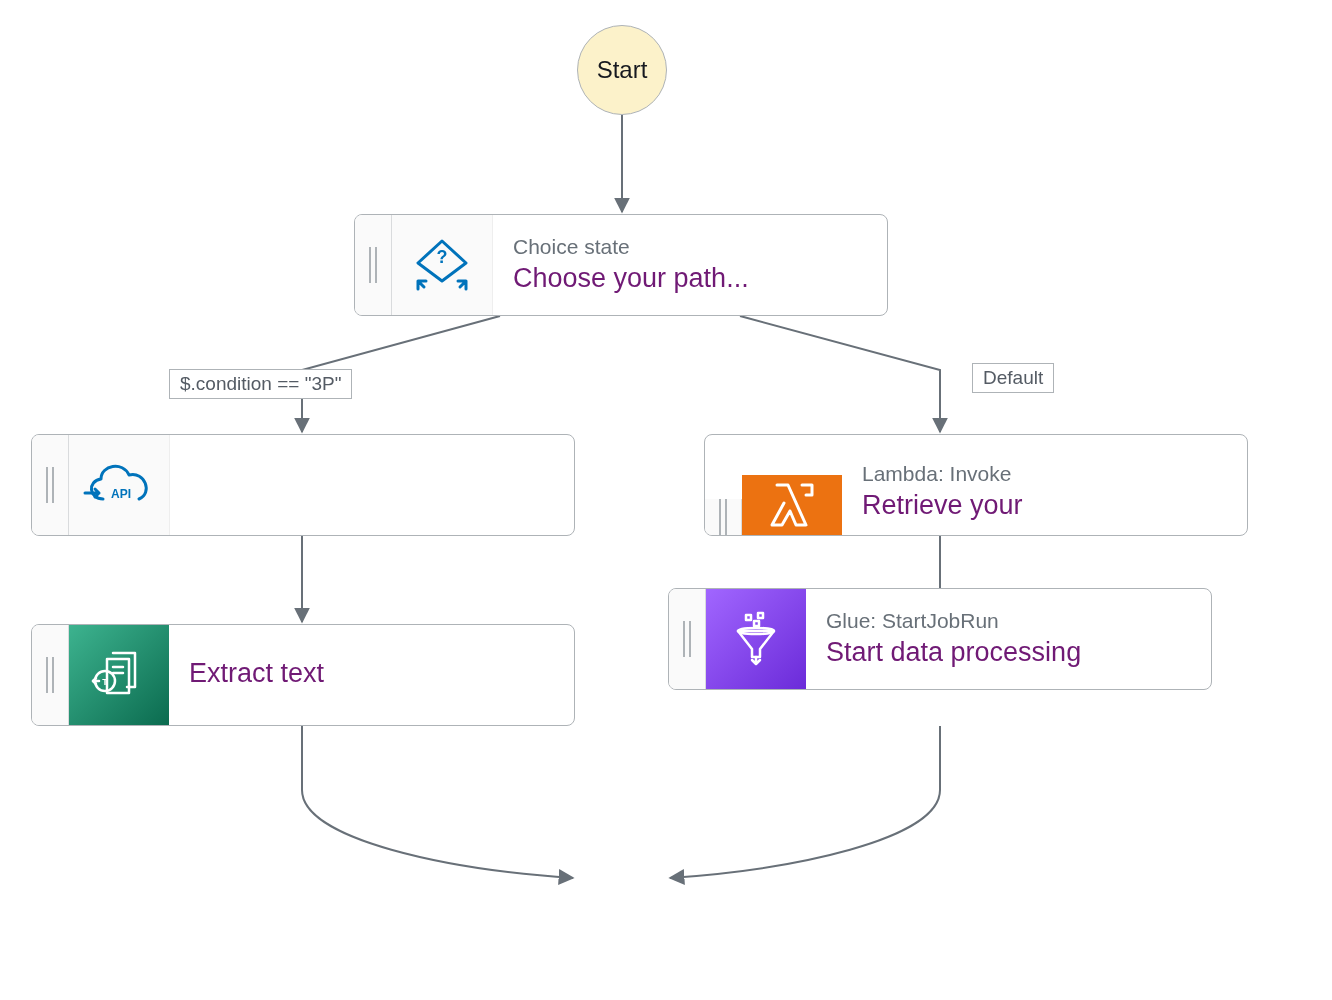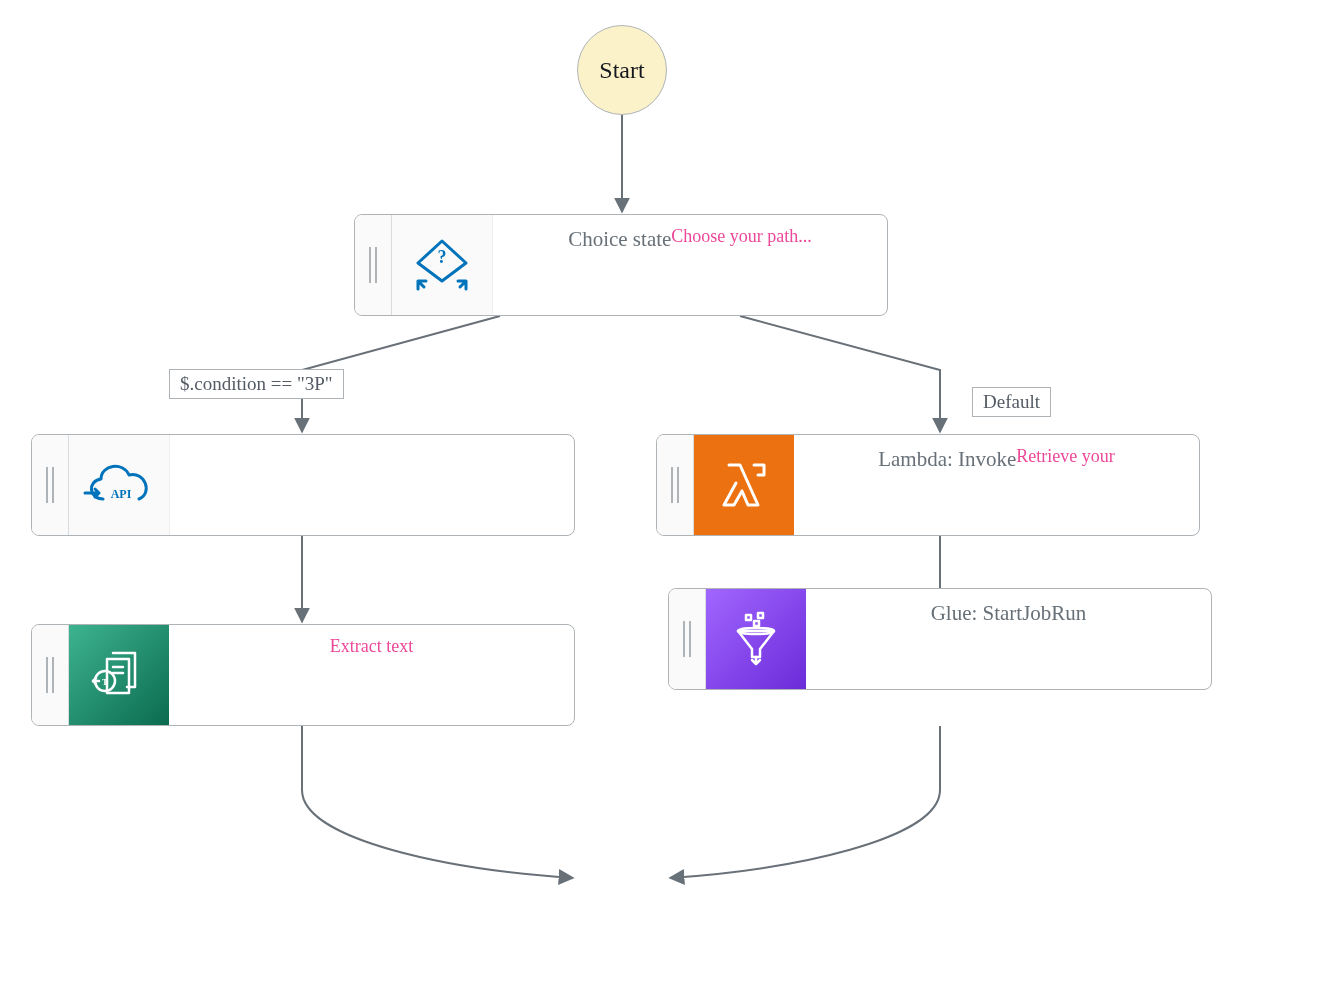--- a/index.html
+++ b/index.html
@@ -8,21 +8,20 @@
     background: #ffffff;
     font-family: "Amazon Ember", "Helvetica Neue", Arial, sans-serif;
     width: 1332px;
     height: 1000px;
     overflow: hidden;
   }
   .canvas {
     position: relative;
     width: 1332px;
     height: 1000px;
-    font-family: Liberation Serif, serif;
   }
 
   
   .terminal {
     position: absolute;
     width: 90px;
     height: 90px;
     border: 1.5px solid #aeb3b7;
     border-radius: 50%;
     background: #fcf2ca;
@@ -64,32 +63,32 @@
     justify-content: center;
   }
   .node .icon.white { background: #fafafa; border-right: 1px solid #eee; }
   .node .icon.orange { background: #ec7211; }
   .node .icon.teal   { background: #1b8366; background: linear-gradient(135deg,#3db38f,#0b6b4f); }
   .node .icon.purple { background: #8c4fff; background: linear-gradient(135deg,#a166ff,#6b2bd9); }
   .node .text {
     flex: 1 1 auto;
     padding: 10px 20px 12px 20px;
     display: flex;
-    flex-direction: row;
+    flex-direction: column;
     justify-content: center;
   }
   .node .type {
     font-size: 21px;
     color: #687078;
     margin-bottom: 0;
     line-height: 1.4;
   }
   .node .name {
-    font-size: 18px;
-    color: #ec4899;
+    font-size: 27px;
+    color: #701a75;
     line-height: 1.3;
   }
 
   
   .edge-label {
     position: absolute;
     border: 1px solid #aeb3b7;
     background: #ffffff;
     font-size: 19px;
     color: #545b64;
@@ -159,21 +158,21 @@
     </div>
     <div class="text">
       <div class="type">Choice state</div>
       <div class="name">Choose your path...</div>
     </div>
   </div>
 
   <div class="edge-label" style="left:169px; top:369px;">
     <span>$.condition == "3P"</span>
   </div>
-  <div class="edge-label" style="left:972px; top:387px;">
+  <div class="edge-label" style="left:972px; top:363px;">
     <span>Default</span>
   </div>
 
   <div class="node" style="left:31px; top:434px; width:544px; height:102px;">
     <div class="handle">
       <svg width="10" height="36" viewBox="0 0 10 36">
           <g stroke="#aeb3b7" stroke-width="2">
             <line x1="2" y1="0" x2="2" y2="36"></line>
             <line x1="8" y1="0" x2="8" y2="36"></line>
           </g>
@@ -183,21 +182,21 @@
       <svg width="80" height="64" viewBox="0 0 80 64">
         <g stroke="#0073bb" stroke-width="3" fill="none" stroke-linecap="round" stroke-linejoin="round">
           <path d="M24 46 C 10 46, 8 28, 22 26 C 22 12, 44 8, 50 22 C 66 18, 74 40, 60 46"></path>
           <path d="M6 40 L20 40 M16 36 L20 40 L16 44"></path>
         </g>
         <text x="42" y="45" font-size="12" fill="#0073bb" font-weight="bold" text-anchor="middle">API</text>
       </svg>
     </div>
   </div>
 
-  <div class="node" style="left:656px; top:434px; width:544px; height:102px;">
+  <div class="node" style="left:704px; top:434px; width:544px; height:102px;align-items:flex-end;">
     <div class="handle">
       <svg width="10" height="36" viewBox="0 0 10 36">
           <g stroke="#aeb3b7" stroke-width="2">
             <line x1="2" y1="0" x2="2" y2="36"></line>
             <line x1="8" y1="0" x2="8" y2="36"></line>
           </g>
         </svg>
     </div>
     <div class="icon orange">
       <svg width="60" height="60" viewBox="0 0 60 60">
@@ -257,17 +256,18 @@
           <rect x="34" y="6" width="5" height="5"></rect>
           <rect x="30" y="14" width="5" height="5"></rect>
           <path d="M14 24 L50 24 L36 42 L36 50 L28 50 L28 42 Z"></path>
           <ellipse cx="32" cy="24" rx="18" ry="3"></ellipse>
           <path d="M32 50 L32 56 M28 53 L32 57 L36 53"></path>
         </g>
       </svg>
     </div>
     <div class="text">
       <div class="type">Glue: StartJobRun</div>
+      <div class="name">Start data processing</div>
     </div>
   </div>
 
 
 </div>
 
 </body></html>

